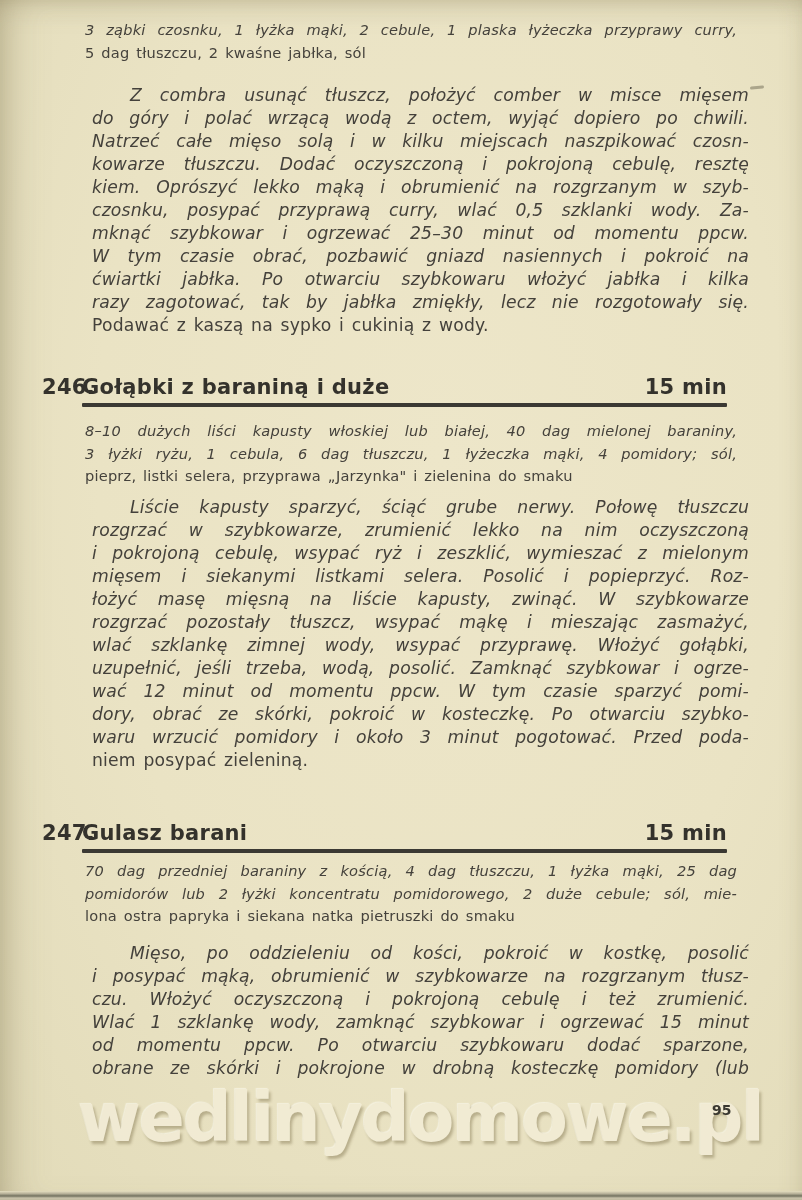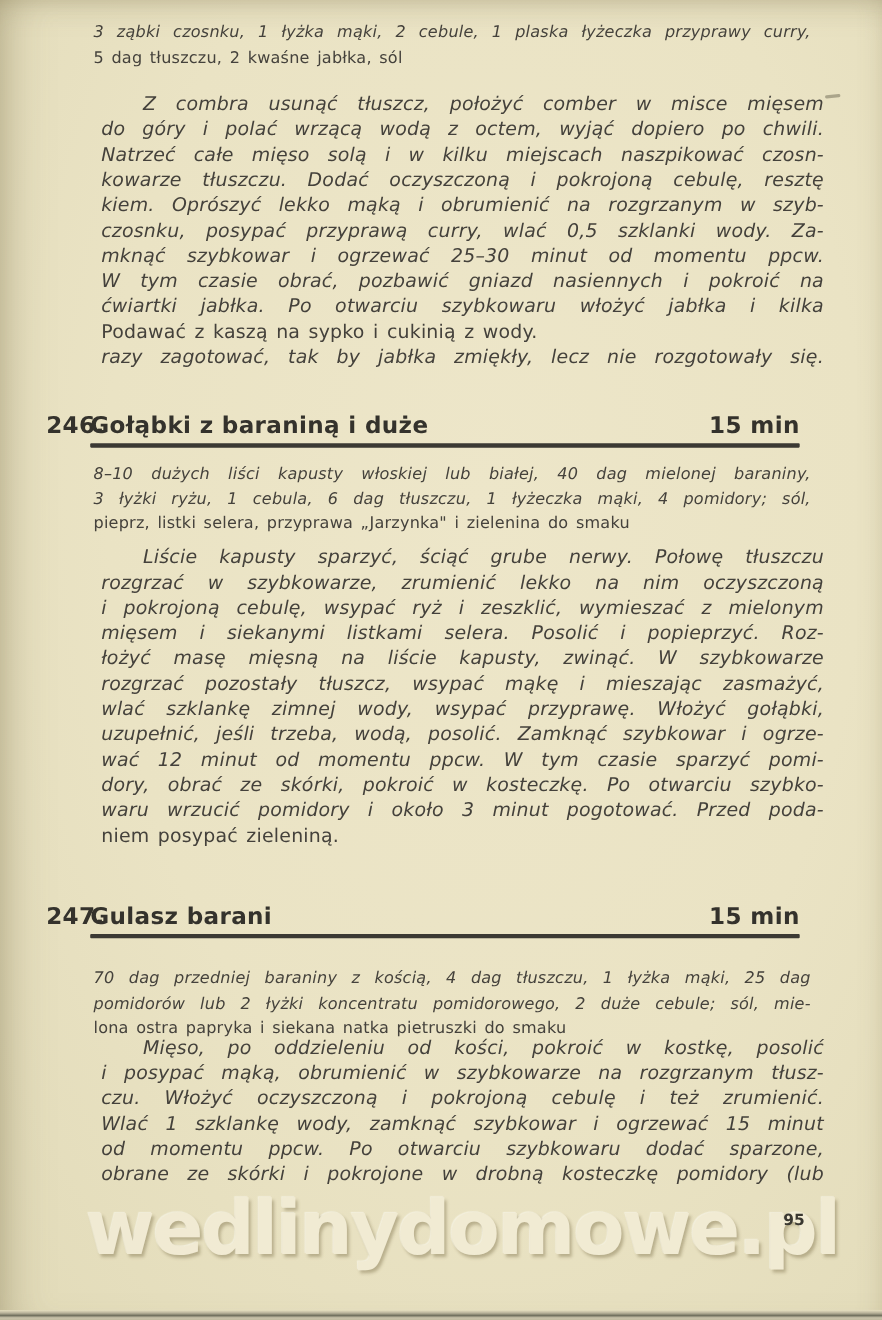--- a/index.html
+++ b/index.html
@@ -62,22 +62,22 @@
   <div class="abs para" style="top:84px">
     <div class="body-line jl indent">Z combra usunąć tłuszcz, położyć comber w misce mięsem</div>
     <div class="body-line jl">do góry i polać wrzącą wodą z octem, wyjąć dopiero po chwili.</div>
     <div class="body-line jl">Natrzeć całe mięso solą i w kilku miejscach naszpikować czosn-</div>
     <div class="body-line jl">kowarze tłuszczu. Dodać oczyszczoną i pokrojoną cebulę, resztę</div>
     <div class="body-line jl">kiem. Oprószyć lekko mąką i obrumienić na rozgrzanym w szyb-</div>
     <div class="body-line jl">czosnku, posypać przyprawą curry, wlać 0,5 szklanki wody. Za-</div>
     <div class="body-line jl">mknąć szybkowar i ogrzewać 25–30 minut od momentu ppcw.</div>
     <div class="body-line jl">W tym czasie obrać, pozbawić gniazd nasiennych i pokroić na</div>
     <div class="body-line jl">ćwiartki jabłka. Po otwarciu szybkowaru włożyć jabłka i kilka</div>
+    <div class="body-line jl">razy zagotować, tak by jabłka zmiękły, lecz nie rozgotowały się.</div>
     <div class="body-line ll">Podawać z kaszą na sypko i cukinią z wody.</div>
-    <div class="body-line jl">razy zagotować, tak by jabłka zmiękły, lecz nie rozgotowały się.</div>
   </div>
 
   <div class="abs rhead" style="top:374px">
     <span class="rnum">246.</span>
     <span class="rtitle">Gołąbki z baraniną i duże</span>
     <span class="rtime">15 min</span>
     <div class="rule"></div>
   </div>
 
   <div class="abs ing" style="top:420px">
@@ -101,21 +101,21 @@
     <div class="body-line ll">niem posypać zieleniną.</div>
   </div>
 
   <div class="abs rhead" style="top:820px">
     <span class="rnum">247.</span>
     <span class="rtitle">Gulasz barani</span>
     <span class="rtime">15 min</span>
     <div class="rule"></div>
   </div>
 
-  <div class="abs ing" style="top:879px">
+  <div class="abs ing" style="top:860px">
     <div class="ing-line jl">70 dag przedniej baraniny z kością, 4 dag tłuszczu, 1 łyżka mąki, 25 dag</div>
     <div class="ing-line jl">pomidorów lub 2 łyżki koncentratu pomidorowego, 2 duże cebule; sól, mie-</div>
     <div class="ing-line ll">lona ostra papryka i siekana natka pietruszki do smaku</div>
   </div>
 
   <div class="abs para" style="top:942px">
     <div class="body-line jl indent">Mięso, po oddzieleniu od kości, pokroić w kostkę, posolić</div>
     <div class="body-line jl">i posypać mąką, obrumienić w szybkowarze na rozgrzanym tłusz-</div>
     <div class="body-line jl">czu. Włożyć oczyszczoną i pokrojoną cebulę i też zrumienić.</div>
     <div class="body-line jl">Wlać 1 szklankę wody, zamknąć szybkowar i ogrzewać 15 minut</div>

